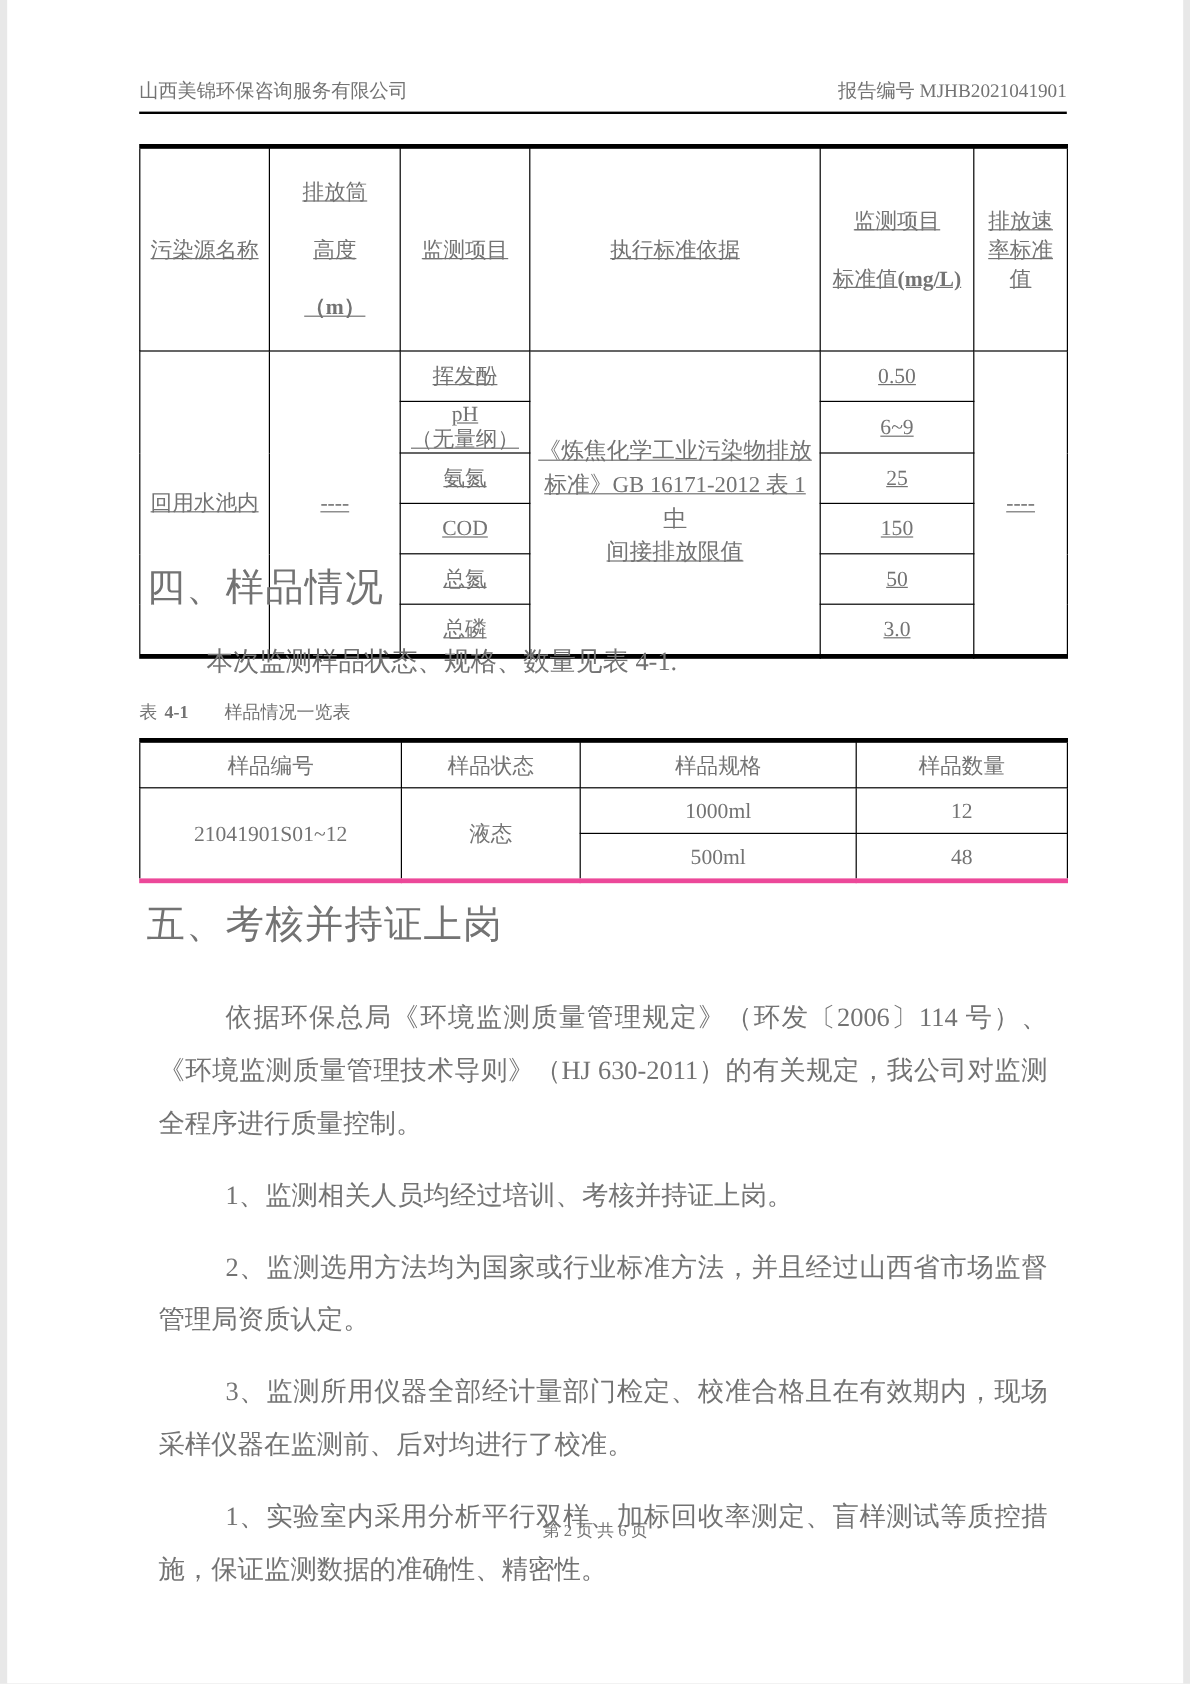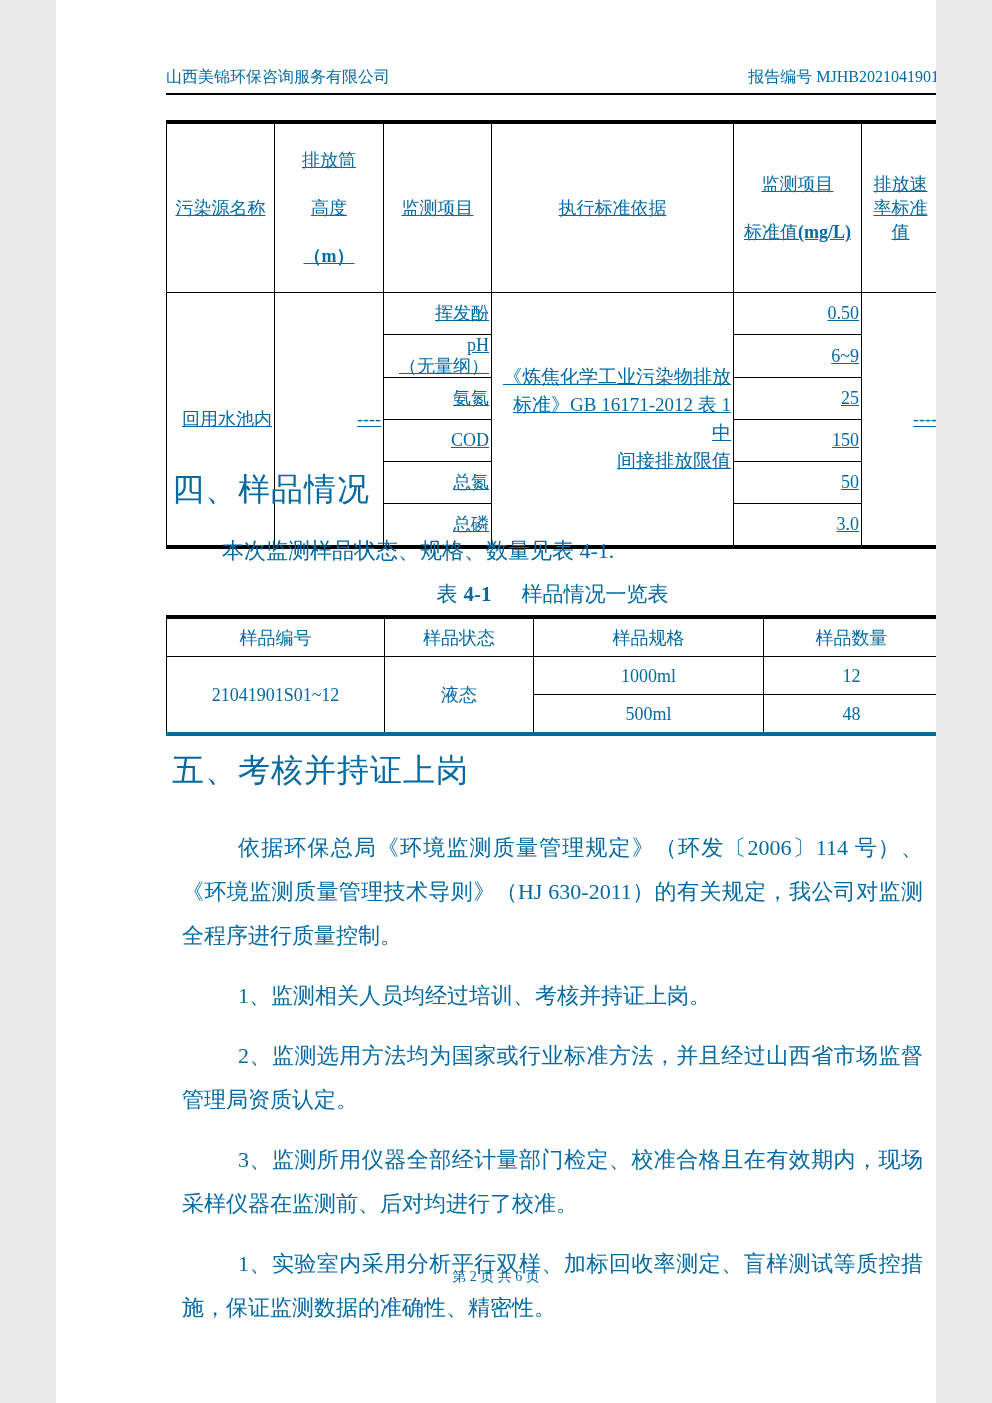--- a/index.html
+++ b/index.html
@@ -1,22 +1,22 @@
 <!DOCTYPE html>
 <html><head>
 <meta charset="utf-8">
 <style>
   html, body { margin: 0; padding: 0; background: #e8e8e8; }
   .page {
     position: relative;
-    width: 880px;
+    width: 980px;
     height: 1403px;
     margin: 0 auto;
     background: #ffffff;
-    color: #0369a1;
+    color: #737373;
     font-family: "Liberation Serif", "DejaVu Serif", serif;
     overflow: hidden;
   }
   .b { font-weight: bold; }
 
   
   .header-bar {
     position: absolute;
     left: 110px;
     top: 68px;
@@ -45,30 +45,30 @@
     text-align: center;
     vertical-align: middle;
     font-size: 18px;
     line-height: 21px;
     padding: 0 2px;
     white-space: pre-line;
     overflow: hidden;
     text-decoration: underline;
   }
   .t1 .hrow td { height: 81px; line-height: 24px; }
-  .t1 .drow td { height: 41px; text-align: right; }
+  .t1 .drow td { height: 41px; }
   .t1 .c-basis { font-size: 19px; line-height: 28px; }
 
   .t2 {
     position: absolute;
     left: 110px;
     top: 615px;
     width: 773px;
     border-top: 4px solid #000;
-    border-bottom: 4px solid #0369a1;
+    border-bottom: 4px solid #ec4899;
   }
   .t2 td {
     border: 1.5px solid #000;
     text-align: center;
     vertical-align: middle;
     font-size: 18px;
     line-height: 22px;
     padding: 0 2px;
     overflow: hidden;
   }
@@ -93,22 +93,21 @@
     width: 773px;
     font-size: 22px;
     line-height: 28px;
     text-indent: 56px;
   }
   .caption {
     position: absolute;
     left: 110px;
     top: 582px;
     width: 773px;
-    text-align: center;
-    font-size: 21px;
+    font-size: 15px;
     line-height: 24px;
   }
   .caption .cap-num { margin-left: 6px; }
   .caption .cap-title { margin-left: 30px; }
 
   .qa-block {
     position: absolute;
     left: 110px;
     top: 810px;
     width: 773px;

